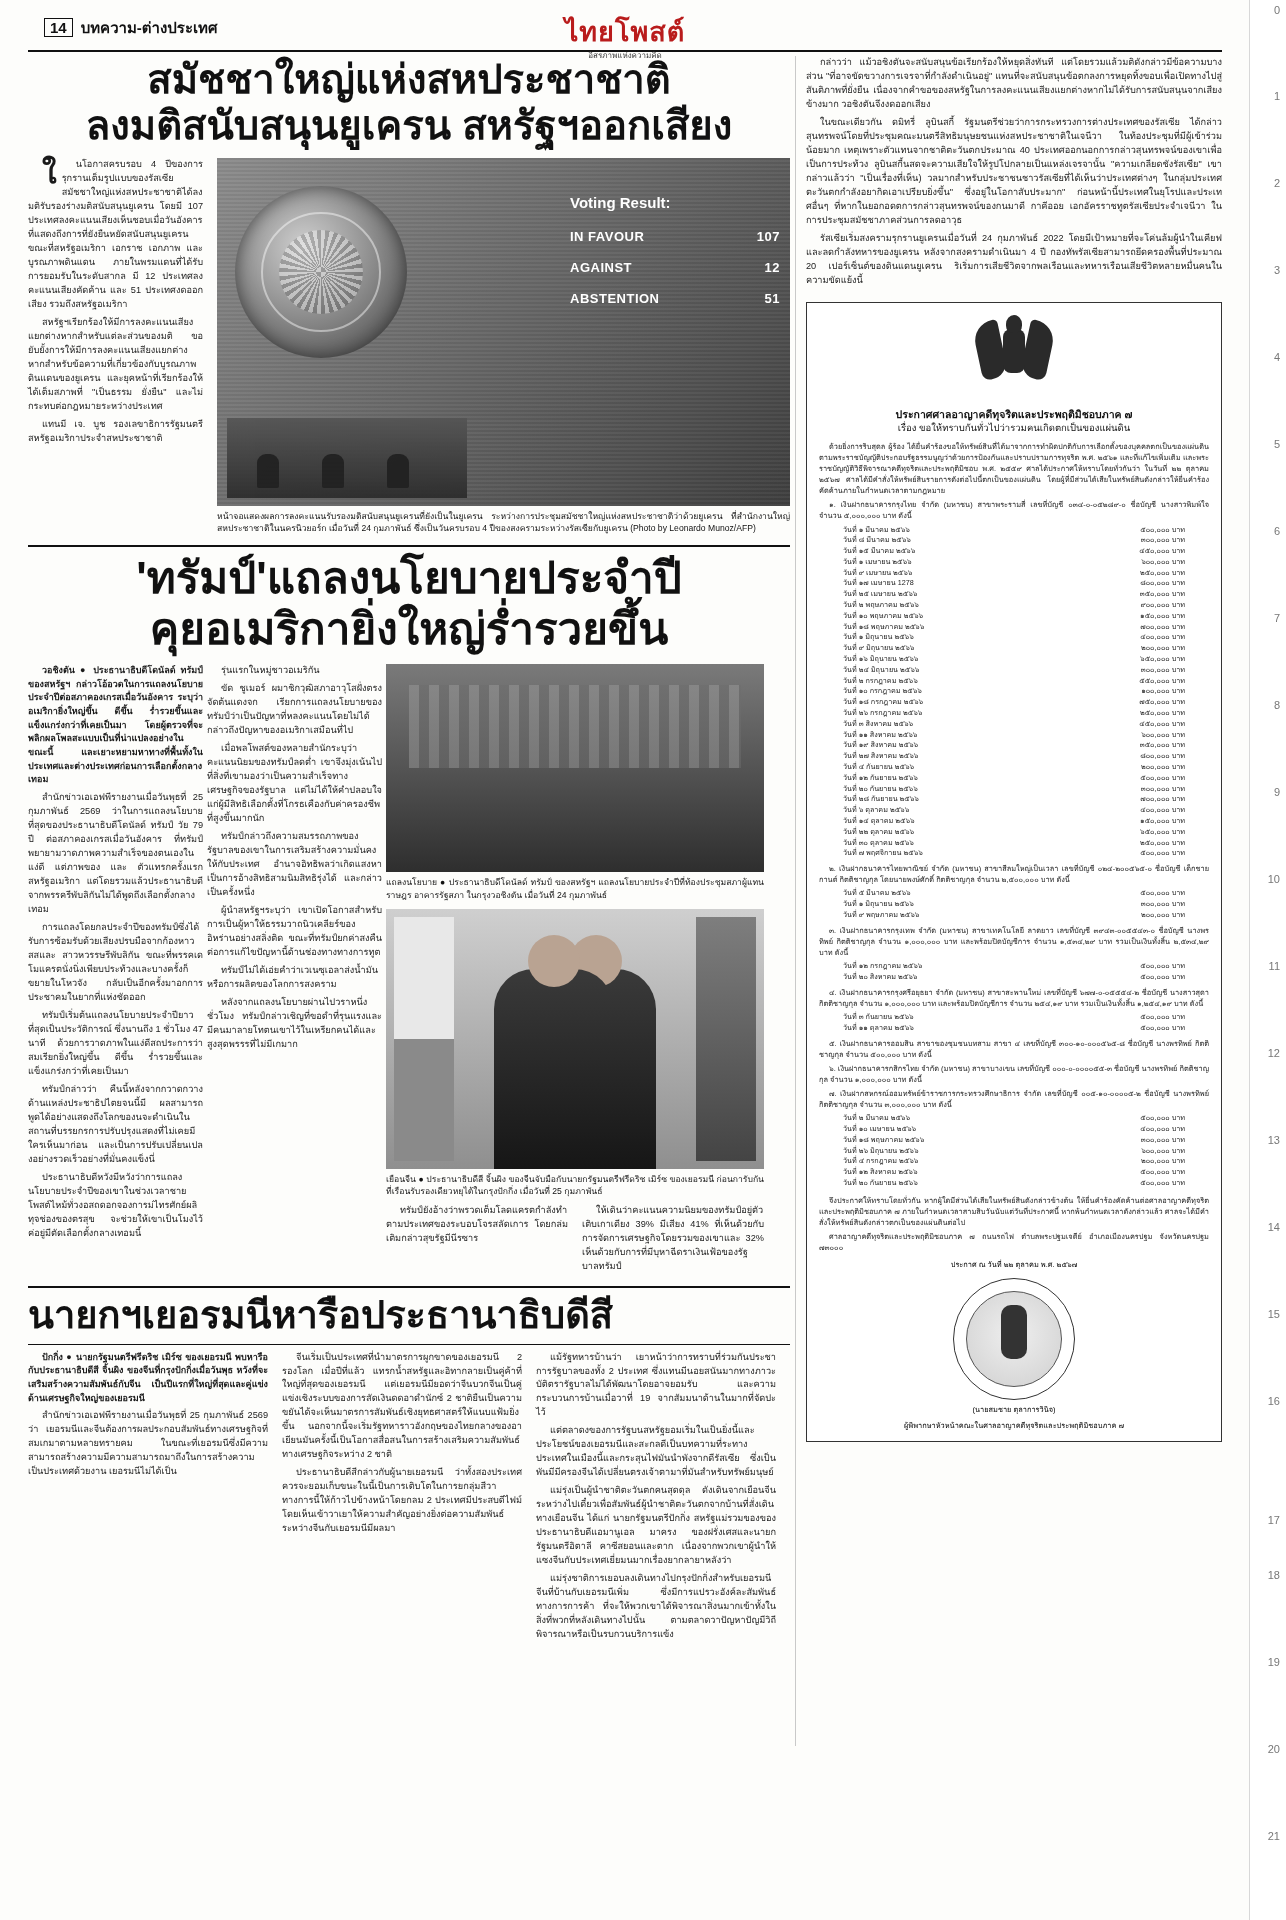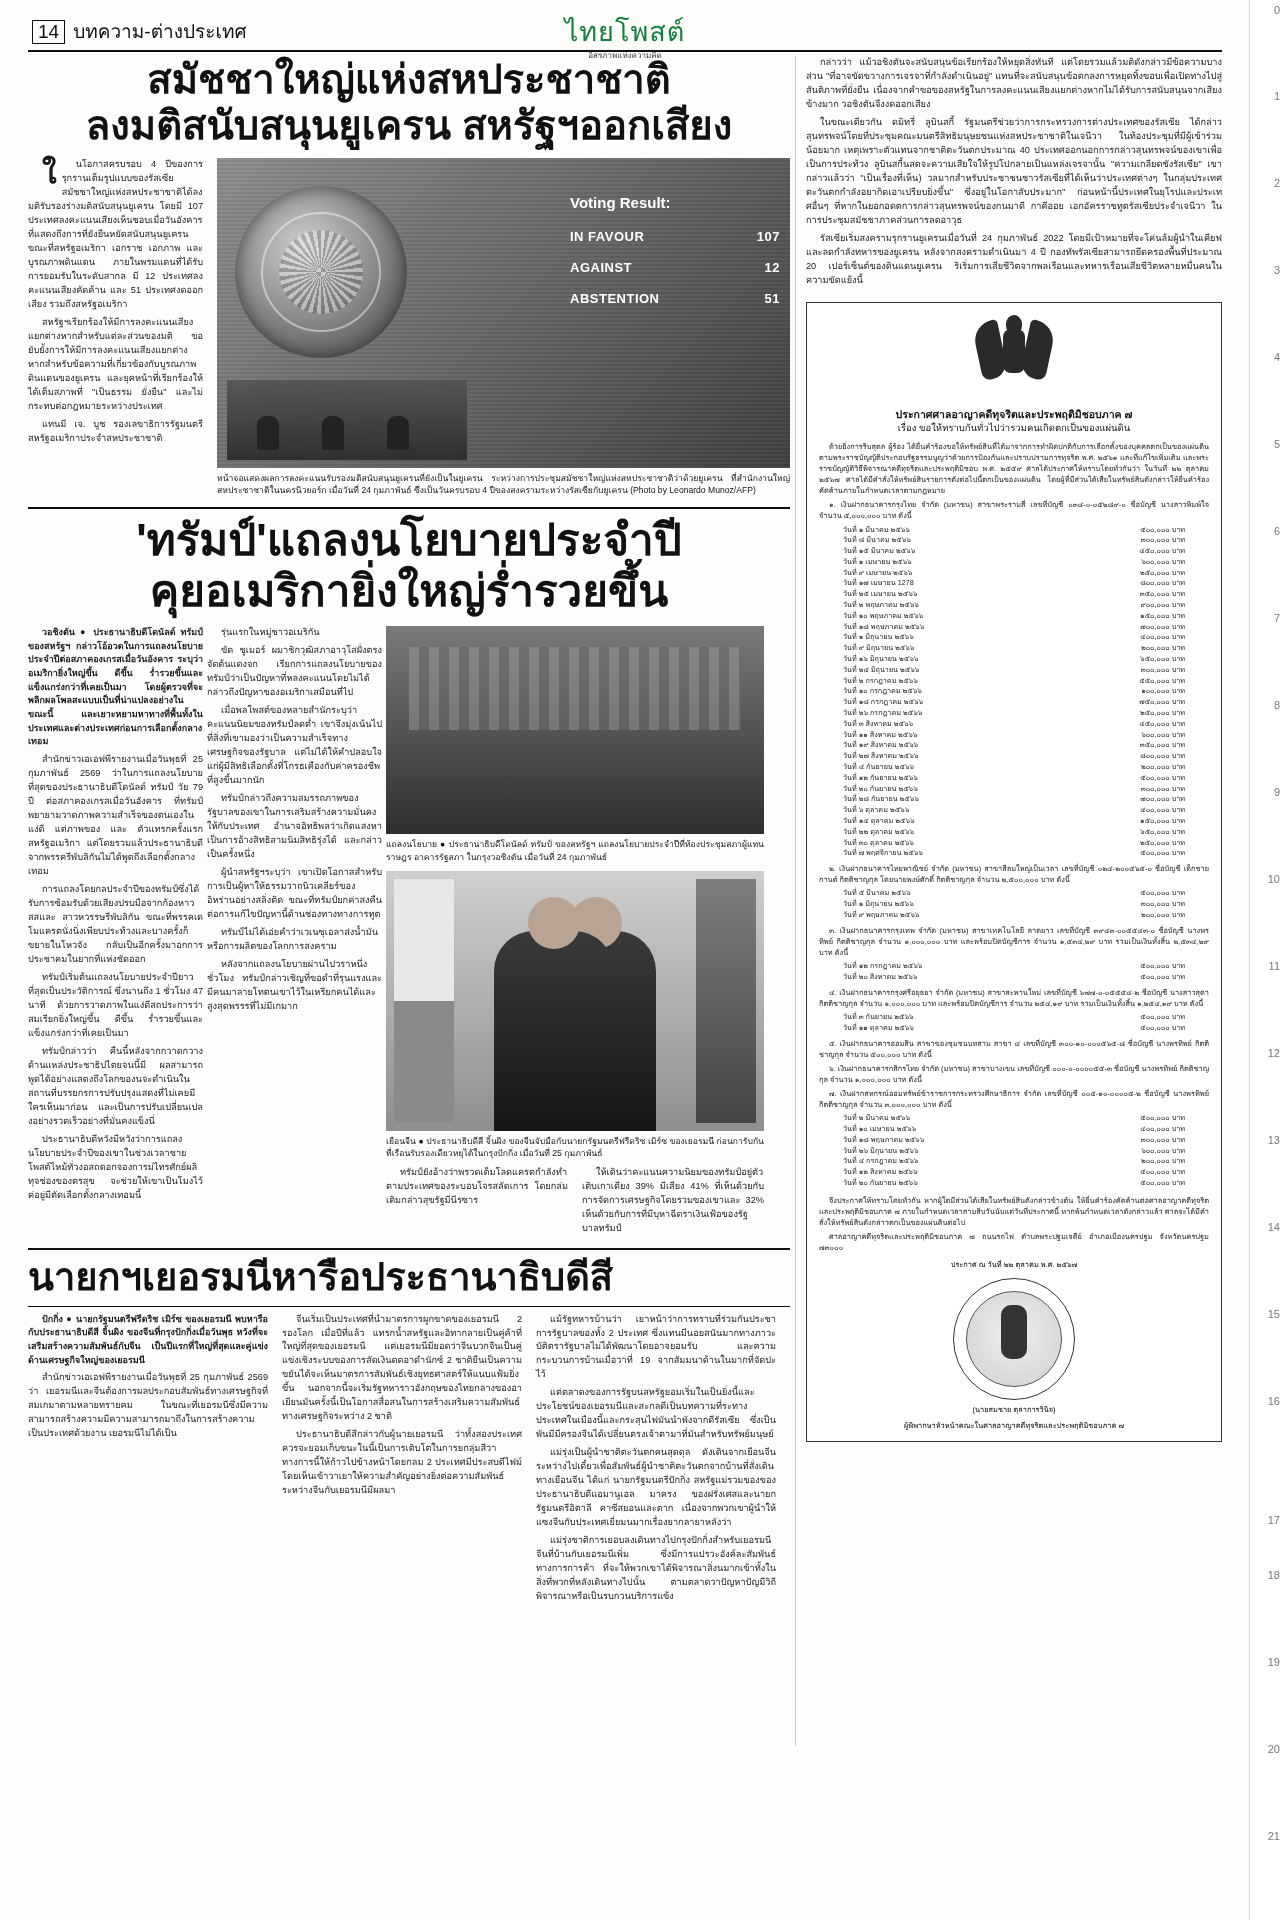--- a/index.html
+++ b/index.html
@@ -7,24 +7,24 @@
   .page{position:relative;width:1286px;height:1920px;background:#fdfdfb;overflow:hidden;}
 
   
   .ruler-right{position:absolute;right:0;top:0;width:36px;height:1920px;border-left:1px solid #d8d8d8;background:#fff;}
   .ruler-right span{position:absolute;right:6px;font-size:11px;color:#777;font-family:"Liberation Sans",sans-serif;}
 
   .sheet{position:absolute;left:0;top:0;width:1250px;height:1920px;padding:0;}
 
   
   .masthead{position:absolute;left:28px;top:14px;width:1194px;height:36px;border-bottom:2px solid #111;}
-  .folio{position:absolute;left:4px;top:2px;font-size:19px;font-weight:normal;color:#111;}
+  .folio{position:absolute;left:16px;top:2px;font-size:15px;font-weight:bold;color:#111;}
   .folio .num{display:inline-block;border:1px solid #111;padding:0 5px;margin-right:8px;}
   .paper-logo{position:absolute;left:50%;transform:translateX(-50%);top:-4px;text-align:center;}
-  .paper-logo .main{font-size:27px;font-weight:normal;color:#15803d;letter-spacing:1px;}
+  .paper-logo .main{font-size:27px;font-weight:bold;color:#b91c1c;letter-spacing:1px;}
   .paper-logo .sub{font-size:8px;color:#333;margin-top:-4px;}
 
   
   .left-zone{position:absolute;left:28px;top:56px;width:762px;}
   .right-zone{position:absolute;left:806px;top:56px;width:416px;}
   .vrule{position:absolute;left:795px;top:56px;width:1px;height:1690px;background:#c9c9c9;}
 
   h1.headline{margin:0;color:#111;text-align:center;font-weight:bold;line-height:1.15;}
   .hl1{font-size:40px;margin-top:8px;}
   .hl2{font-size:40px;margin-top:2px;}
@@ -36,21 +36,21 @@
 
   
   .photo{position:relative;background:#6f6f6f;overflow:hidden;}
   .photo .grain{position:absolute;inset:0;
     background:
       repeating-linear-gradient(0deg,rgba(255,255,255,.035) 0 2px,rgba(0,0,0,.045) 2px 4px),
       linear-gradient(135deg,#8d8d8d,#3f3f3f);}
   .caption{font-size:8.6px;line-height:1.45;color:#111;text-align:justify;margin-top:4px;}
 
   
-  .un-photo{width:100%;height:310px;}
+  .un-photo{width:100%;height:348px;}
   .un-emblem{position:absolute;left:18px;top:28px;width:172px;height:172px;border-radius:50%;
     background:radial-gradient(circle at 40% 35%,#cfcfcf,#6a6a6a 70%,#4a4a4a);
     box-shadow:inset 0 0 18px rgba(0,0,0,.5);}
   .un-emblem:before{content:"";position:absolute;left:26px;top:26px;right:26px;bottom:26px;border-radius:50%;
     border:2px solid rgba(255,255,255,.45);}
   .un-emblem:after{content:"";position:absolute;left:44px;top:44px;right:44px;bottom:44px;border-radius:50%;
     background:repeating-conic-gradient(rgba(255,255,255,.35) 0 6deg, rgba(0,0,0,.15) 6deg 12deg);}
   .vote-panel{position:absolute;right:10px;top:36px;width:210px;color:#fff;font-family:"Liberation Sans",sans-serif;}
   .vote-title{font-size:15px;font-weight:bold;margin-bottom:18px;}
   .vote-row{display:flex;justify-content:space-between;font-size:13px;font-weight:bold;margin-bottom:16px;letter-spacing:.5px;}

